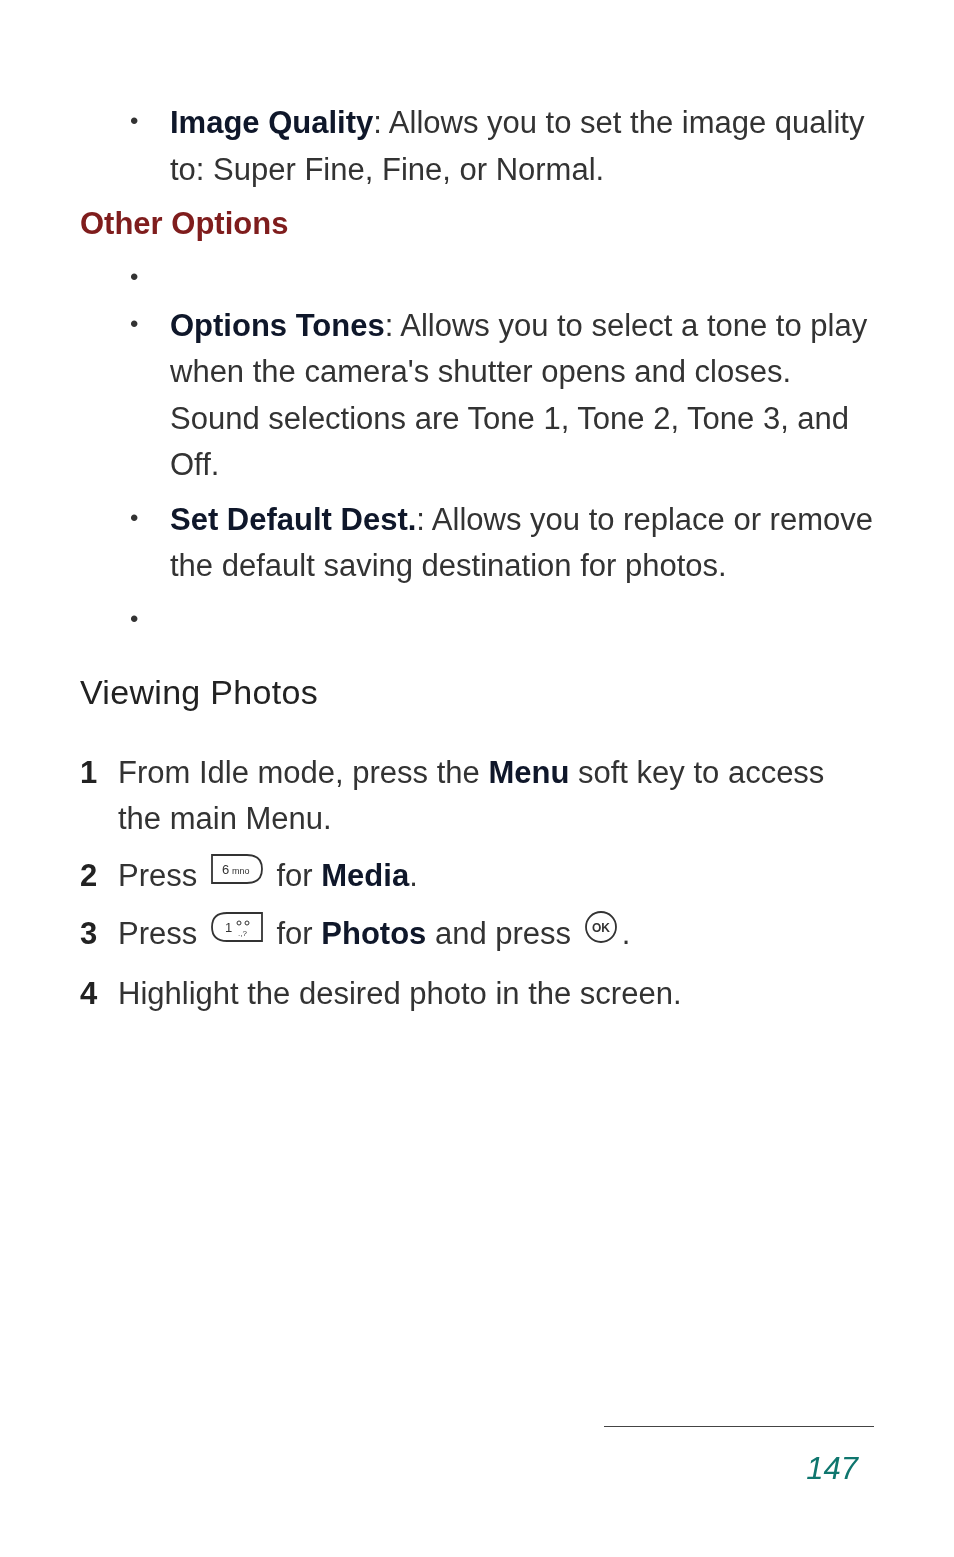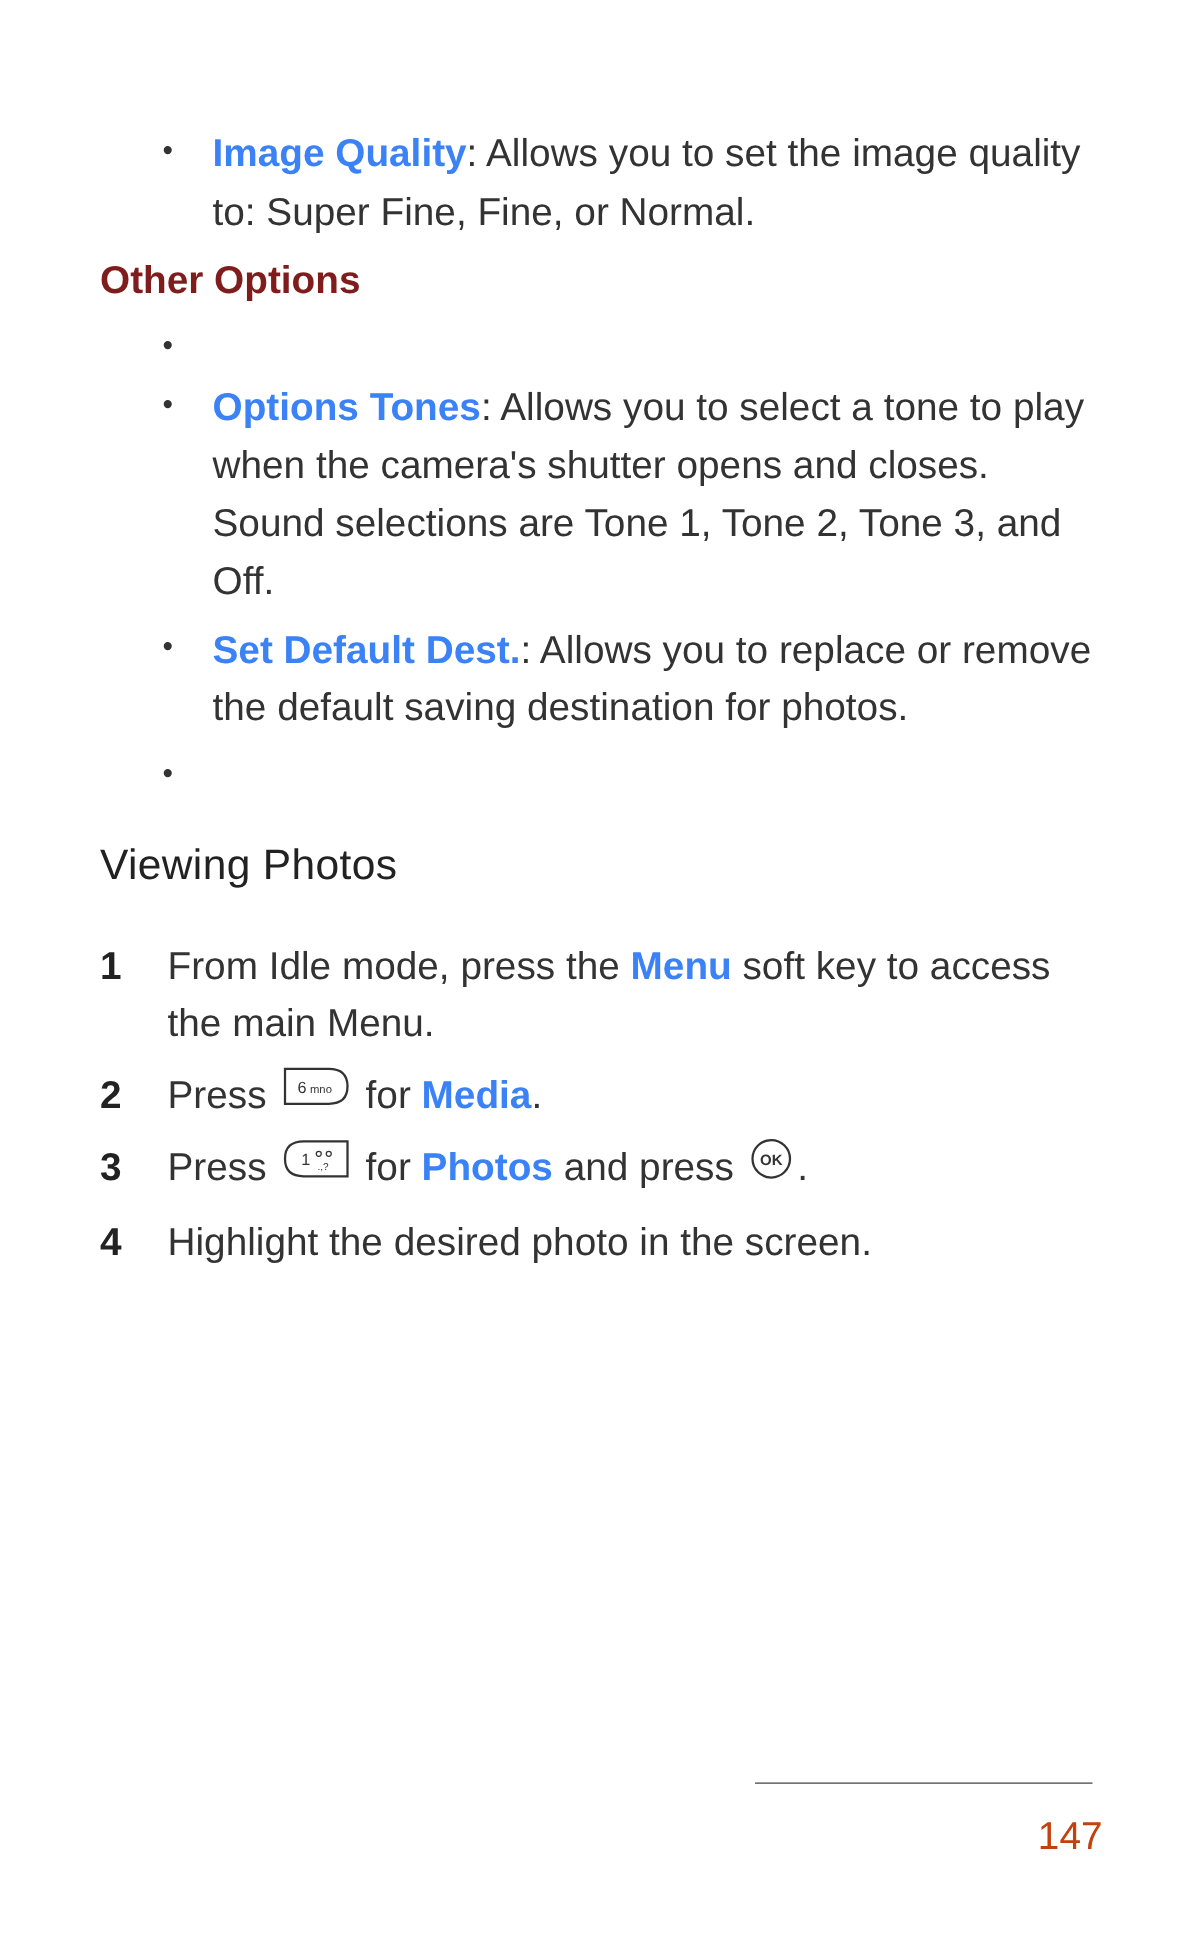--- a/index.html
+++ b/index.html
@@ -30,21 +30,21 @@
       width: 40px;
       flex-shrink: 0;
       font-size: 24px;
       padding-top: 3px;
     }
     .bullet-text {
       flex: 1;
     }
     .bold {
       font-weight: 700;
-      color: #3b82f6;
+      color: #0f172a;
     }
     .section-heading {
       font-weight: 700;
       font-size: 31px;
       margin-top: 8px;
       margin-bottom: 8px;
       color: #7f1d1d;
     }
     .sub-heading {
       font-weight: 400;
@@ -59,35 +59,35 @@
       margin-bottom: 10px;
     }
     .step-num {
       width: 38px;
       flex-shrink: 0;
       font-weight: 700;
       color: #222;
     }
     .step-text {
       flex: 1;
-      margin-left: 16px;
     }
     .key-icon {
       display: inline-block;
       vertical-align: middle;
       margin: 0 3px;
       position: relative;
       top: -2px;
     }
     .page-footer {
       position: absolute;
       bottom: 70px;
-      right: 72px;
+      right: 96px;
       font-size: 31px;
-      color: #c2410c;
+      color: #0f766e;
+      font-style: italic;
     }
     .footer-line {
       position: absolute;
       bottom: 130px;
       right: 80px;
       width: 270px;
       border-top: 1.5px solid #444;
     }
   </style>
 </head>

